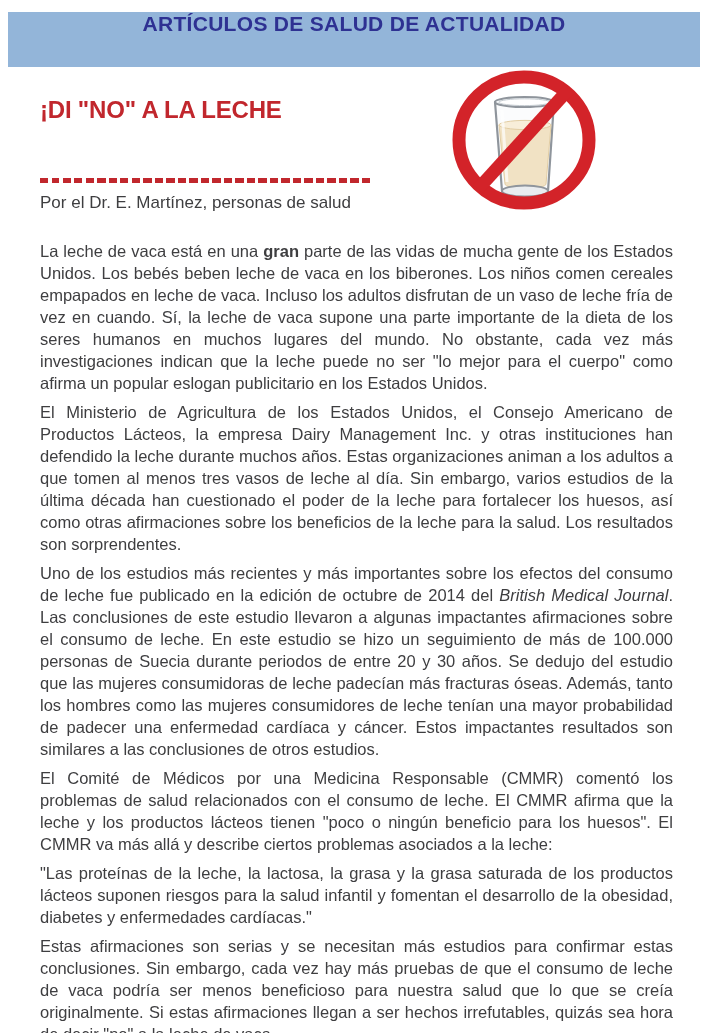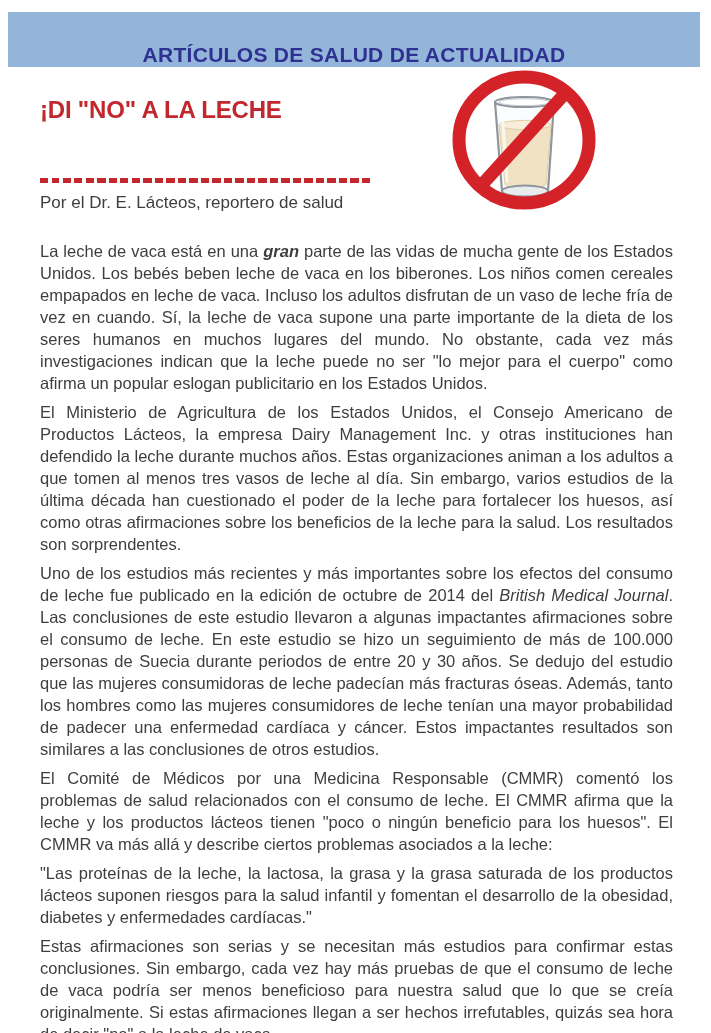--- a/index.html
+++ b/index.html
@@ -10,21 +10,21 @@
     background: #ffffff;
     overflow: hidden;
     font-family: "Liberation Sans", sans-serif;
   }
   .banner {
     position: absolute;
     left: 8px; top: 12px;
     width: 692px; height: 55px;
     background: #93b5d9;
     display: flex;
-    align-items: flex-end;
+    align-items: flex-start;
     justify-content: center;
   }
   .banner-title {
     margin: 0;
     font-size: 21px;
     font-weight: bold;
     letter-spacing: 0.3px;
     color: #2e3192;
   }
   .article-title {
@@ -59,39 +59,39 @@
   .article-body {
     position: absolute;
     left: 40px; top: 240px;
     width: 633px;
     font-size: 16.5px;
     line-height: 22px;
     text-align: justify;
     color: #3e3e40;
   }
   .article-body p { margin: 0 0 7px 0; }
-  .article-body b { font-weight: bold; font-style: italic; }
+  .article-body b { font-weight: bold; }
   .article-body i { font-style: italic; }
 </style>
 </head>
 <body>
 
 <div class="page">
 
   <header class="banner">
     <h1 class="banner-title">ARTÍCULOS DE SALUD DE ACTUALIDAD</h1>
   </header>
 
   <div class="article-title">
     <div>¡DI "NO" A LA LECHE</div>
   </div>
 
   <div class="dashed-divider"></div>
 
-  <div class="byline">Por el Dr. E. Lácteos, reportero de salud</div>
+  <div class="byline">Por el Dr. E. Martínez, personas de salud</div>
 
   <div class="no-milk-sign">
     <svg width="146" height="140" viewBox="0 0 146 140" xmlns="http://www.w3.org/2000/svg">
 
       <path d="M43,32 L50,121 A23,5.5 0 0 0 96,121 L102,32 Z" fill="#fbfcfd" stroke="#8f959c" stroke-width="2.2" stroke-linejoin="round"></path>
 
       <path d="M47,55 L53,114 A20.5,4.5 0 0 0 94,114 L99,55 Z" fill="#f1e2c4" stroke="#e2cda3" stroke-width="1"></path>
 
       <ellipse cx="73" cy="55" rx="26" ry="4.6" fill="#f8eed9" stroke="#e2cda3" stroke-width="1"></ellipse>
 

